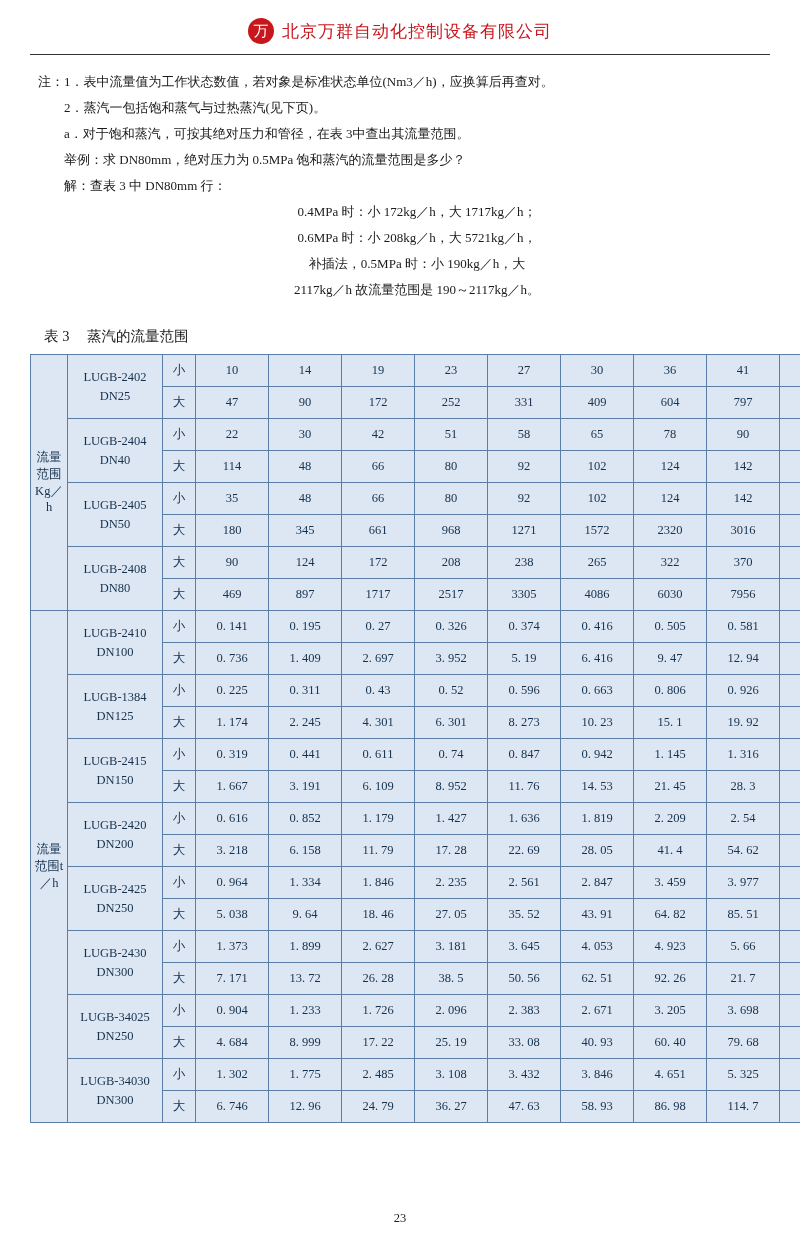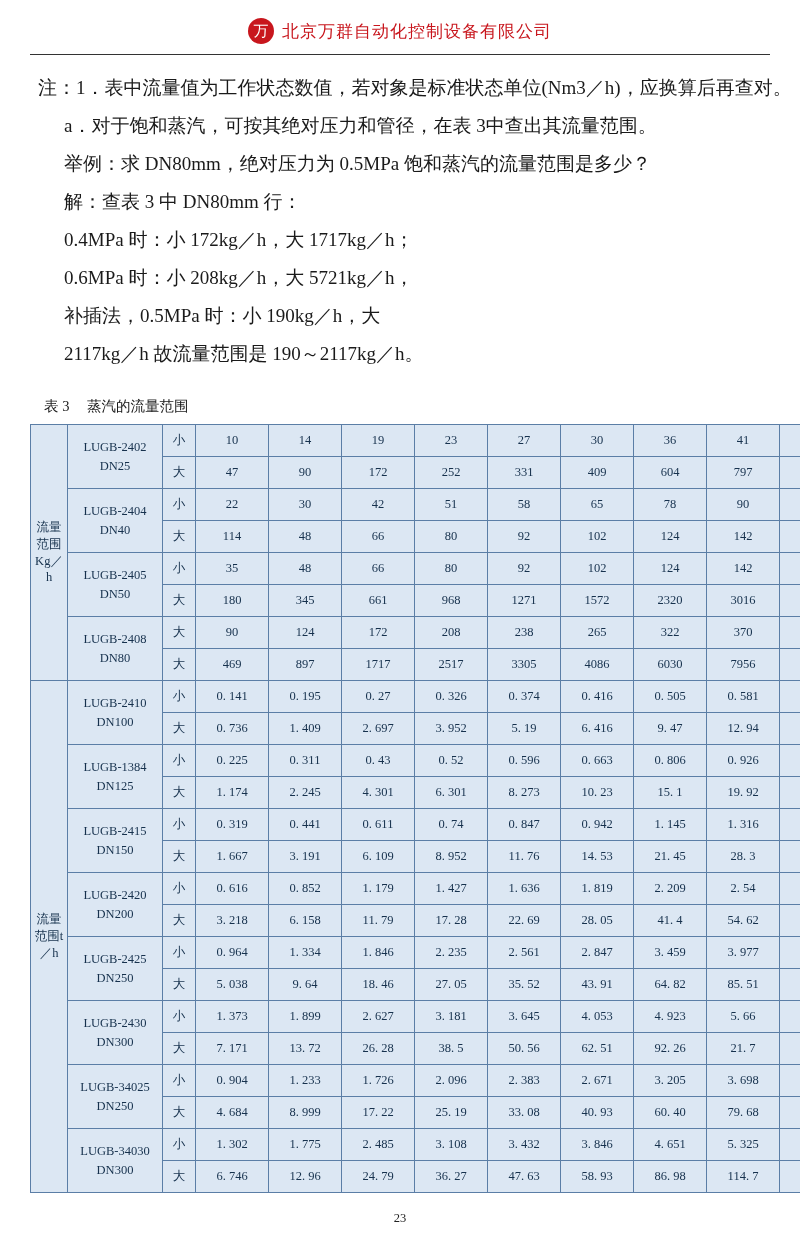--- a/index.html
+++ b/index.html
@@ -49,29 +49,29 @@
     letter-spacing: 1px;
     font-family: "Liberation Serif", "DejaVu Serif", serif;
   }
   .header-rule {
     border-bottom: 1.5px solid #333;
     margin: 4px 0 14px 0;
   }
 
   
   .notes {
-    font-size: 19px;
+    font-size: 13px;
     line-height: 2.0;
     padding-left: 8px;
   }
   .note-line {
     white-space: nowrap;
   }
   .indent-1 { padding-left: 26px; }
-  .indent-2 { padding-left: 26px; }
+  .indent-2 { padding-left: 26px; text-align: center; }
 
   
   .table-caption {
     font-size: 14.5px;
     margin: 24px 0 8px 14px;
   }
   .table-caption .cap-label { margin-right: 14px; }
 
   
   table.flow {
@@ -129,20 +129,21 @@
 <div class="page">
 
   <div class="header">
     <div class="logo-mark">万</div>
     <div class="company-name">北京万群自动化控制设备有限公司</div>
   </div>
   <div class="header-rule"></div>
 
   <div class="notes">
     <div class="note-line">注：1．表中流量值为工作状态数值，若对象是标准状态单位(Nm3／h)，应换算后再查对。</div>
+    <div class="note-line indent-1">2．蒸汽一包括饱和蒸气与过热蒸汽(见下页)。</div>
     <div class="note-line indent-1">a．对于饱和蒸汽，可按其绝对压力和管径，在表 3中查出其流量范围。</div>
     <div class="note-line indent-1">举例：求 DN80mm，绝对压力为 0.5MPa 饱和蒸汽的流量范围是多少？</div>
     <div class="note-line indent-1">解：查表 3 中 DN80mm 行：</div>
     <div class="note-line indent-2">0.4MPa 时：小 172kg／h，大 1717kg／h；</div>
     <div class="note-line indent-2">0.6MPa 时：小 208kg／h，大 5721kg／h，</div>
     <div class="note-line indent-2">补插法，0.5MPa 时：小 190kg／h，大</div>
     <div class="note-line indent-2">2117kg／h 故流量范围是 190～2117kg／h。</div>
   </div>
 
   <div class="table-caption">

